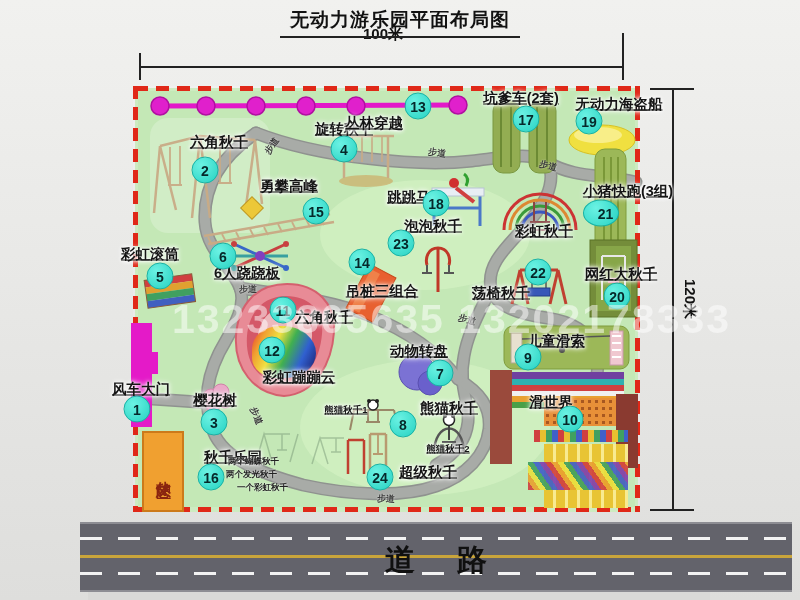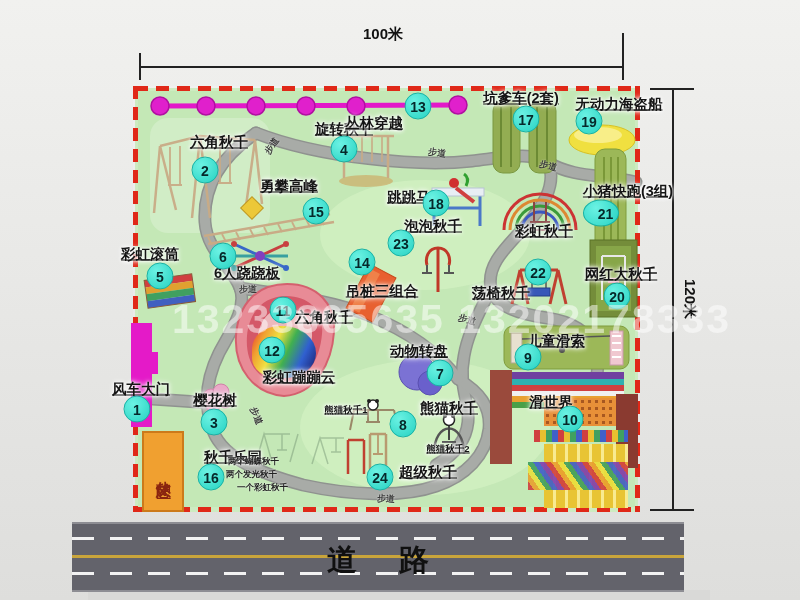--- a/index.html
+++ b/index.html
@@ -54,36 +54,37 @@
     left:142px;top:431px;width:38px;height:77px;background:#f0a030;border:2px solid #cc7a1a;z-index:20;
     display:flex;align-items:center;justify-content:center;
   }
   .rest span{writing-mode:vertical-rl;font-size:15px;font-weight:700;color:#8a2410;letter-spacing:2px;}
   
   .gate{left:131px;top:323px;width:21px;height:104px;background:#e41ac8;z-index:20;}
   .gate-notch{left:151px;top:352px;width:7px;height:22px;background:#e41ac8;z-index:20;}
   
   .sw{z-index:20;}
   
-  .road{left:72px;top:522px;width:612px;height:66px;background:#63636b;z-index:5;
+  .road{left:80px;top:522px;width:712px;height:66px;background:#63636b;z-index:5;
         border-top:2px solid #8d8d93;border-bottom:2px solid #8d8d93;}
   .road .dash{position:absolute;left:0;width:100%;height:3px;
         background:repeating-linear-gradient(90deg,#f2f2f2 0 22px,transparent 22px 38px);}
   .road .yellow{position:absolute;left:0;width:100%;height:2.5px;top:31px;background:#c9a53b;}
   .road-label{position:absolute;width:100%;text-align:center;top:16px;font-size:30px;font-weight:700;
         color:#101010;letter-spacing:42px;text-indent:42px;z-index:6;}
   .below-road{left:88px;top:590px;width:622px;height:10px;background:#d9d9d7;z-index:4;}
   svg{position:absolute;overflow:visible;}
   .icons svg{z-index:20;}
 </style>
 </head>
 <body>
 
 <div id="stage">
 
+  <div class="abs title"><span>无动力游乐园平面布局图</span></div>
 
   <div class="abs dim" style="left:140px;top:66px;width:484px;height:2px;"></div>
   <div class="abs dim" style="left:139px;top:53px;width:2px;height:27px;"></div>
   <div class="abs dim" style="left:622px;top:33px;width:2px;height:47px;"></div>
   <div class="abs dim-label" style="left:383px;top:34px;">100米</div>
 
   <div class="abs dim" style="left:672px;top:89px;width:2px;height:422px;"></div>
   <div class="abs dim" style="left:650px;top:88px;width:44px;height:2px;"></div>
   <div class="abs dim" style="left:650px;top:509px;width:44px;height:2px;"></div>
   <div class="abs dim-label rot" style="left:689px;top:299px;">120米</div>

